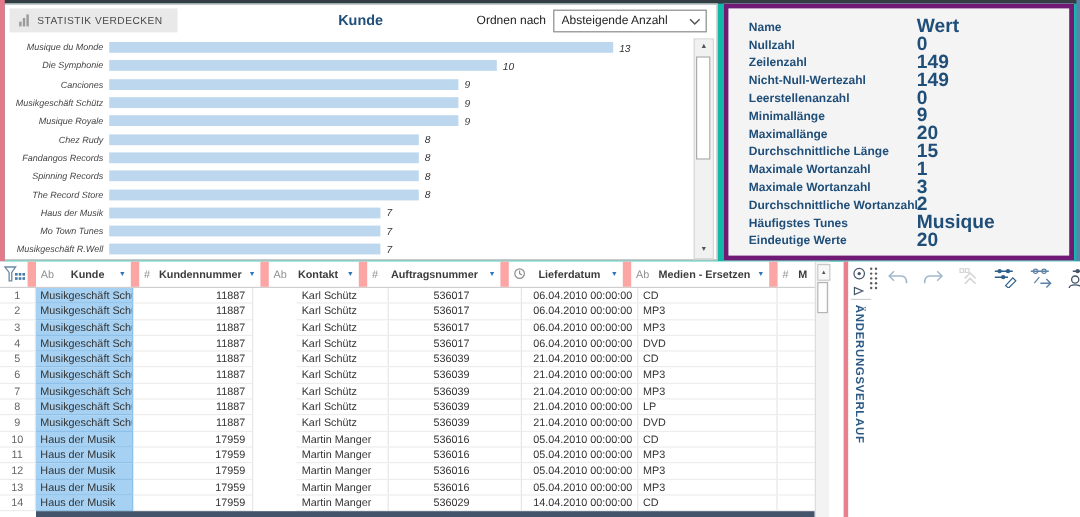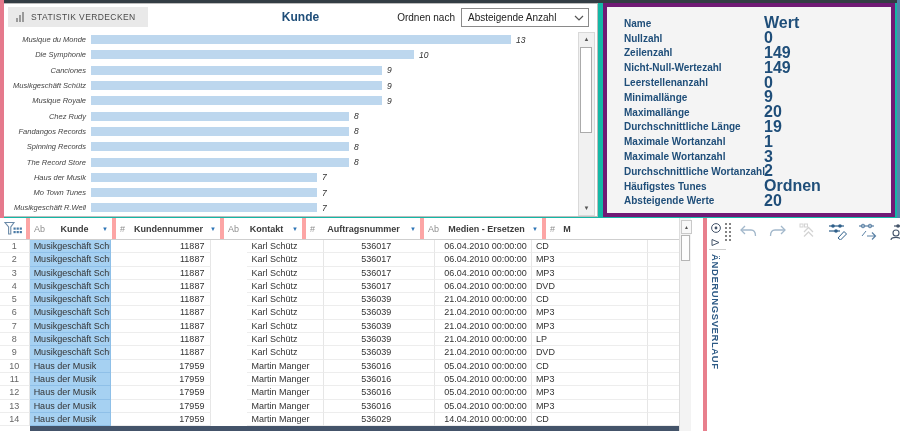--- a/index.html
+++ b/index.html
@@ -40,21 +40,21 @@
   .stats-grid{position:absolute;left:17px;top:9px;right:8px;}
   .srow{display:flex;height:14.8px;align-items:center;}
   .sname{width:140px;font-size:10px;font-weight:bold;color:#1f4e79;white-space:nowrap;}
   .sval{font-size:16px;font-weight:bold;color:#1f4e79;}
   .shead .sname,.shead .sval{color:#1f4e79;}
 
   
   .bottom-section{position:absolute;left:0;top:218px;width:900px;height:213px;background:#fff;}
   .grid-table{position:absolute;left:0;top:0;width:679px;height:213px;}
   .thead{display:flex;height:22px;border-bottom:1px solid #cfcfcf;box-sizing:border-box;background:#fff;}
-  .thc{display:flex;align-items:center;border-right:4px solid #fca5a5;box-sizing:border-box;height:100%;}
+  .thc{display:flex;align-items:center;border-right:7px solid #fca5a5;box-sizing:border-box;height:100%;}
   .ctype{font-size:9px;color:#8f8f8f;margin:0 2px 0 4px;flex:none;}
   .chlabel{flex:1;text-align:center;font-size:9px;font-weight:bold;color:#3c3c3c;white-space:nowrap;overflow:hidden;}
   .carrow{font-size:6px;color:#2e75b6;margin-right:4px;flex:none;}
   .c-num{width:30px;justify-content:center;}
   .c-kunde{width:86px;} .c-knr{width:108px;} .c-kontakt{width:82px;}
   .c-anr{width:118px;} .c-datum{width:102px;} .c-medien{width:122px;} .c-m{width:31px;border-right:none;}
 
   .tbody .trow{display:flex;height:13.3px;box-sizing:border-box;}
   .tc{font-size:9px;color:#333;line-height:12.3px;border-right:1px solid #e6e6e6;border-bottom:1px solid #ededed;box-sizing:border-box;white-space:nowrap;overflow:hidden;}
   .tc.c-num{color:#666;text-align:center;justify-content:center;display:block;}
@@ -208,40 +208,40 @@
             <div class="srow">
               <div class="sname">Minimallänge</div>
               <div class="sval">9</div>
             </div>
             <div class="srow">
               <div class="sname">Maximallänge</div>
               <div class="sval">20</div>
             </div>
             <div class="srow">
               <div class="sname">Durchschnittliche Länge</div>
-              <div class="sval">19</div>
+              <div class="sval">15</div>
             </div>
             <div class="srow">
               <div class="sname">Maximale Wortanzahl</div>
               <div class="sval">1</div>
             </div>
             <div class="srow">
               <div class="sname">Maximale Wortanzahl</div>
               <div class="sval">3</div>
             </div>
             <div class="srow">
               <div class="sname">Durchschnittliche Wortanzahl</div>
               <div class="sval">2</div>
             </div>
             <div class="srow">
               <div class="sname">Häufigstes Tunes</div>
-              <div class="sval">Ordnen</div>
-            </div>
-            <div class="srow">
-              <div class="sname">Absteigende Werte</div>
+              <div class="sval">Musique</div>
+            </div>
+            <div class="srow">
+              <div class="sname">Eindeutige Werte</div>
               <div class="sval">20</div>
             </div>
           </div>
       </div>
     </div>
 
     <div class="left-pink-strip"></div>
     <div class="right-blue-strip"></div>
   </div>
 
@@ -273,20 +273,30 @@
           <span class="carrow">▼</span>
         </div>
         <div class="thc c-kontakt">
           <span class="ctype">Ab</span>
           <span class="chlabel">Kontakt</span>
           <span class="carrow">▼</span>
         </div>
         <div class="thc c-anr">
           <span class="ctype">#</span>
           <span class="chlabel">Auftragsnummer</span>
+          <span class="carrow">▼</span>
+        </div>
+        <div class="thc c-datum">
+          <span class="ctype">
+            <svg width="10" height="10" viewBox="0 0 10 10">
+                <circle cx="5" cy="5" r="4" fill="none" stroke="#8f8f8f" stroke-width="1"></circle>
+                <path d="M5 2.5 L5 5 L7 6.2" fill="none" stroke="#8f8f8f" stroke-width="1"></path>
+              </svg>
+          </span>
+          <span class="chlabel">Lieferdatum</span>
           <span class="carrow">▼</span>
         </div>
         <div class="thc c-medien">
           <span class="ctype">Ab</span>
           <span class="chlabel">Medien - Ersetzen</span>
           <span class="carrow">▼</span>
         </div>
         <div class="thc c-m">
           <span class="ctype">#</span>
           <span class="chlabel">M</span>

